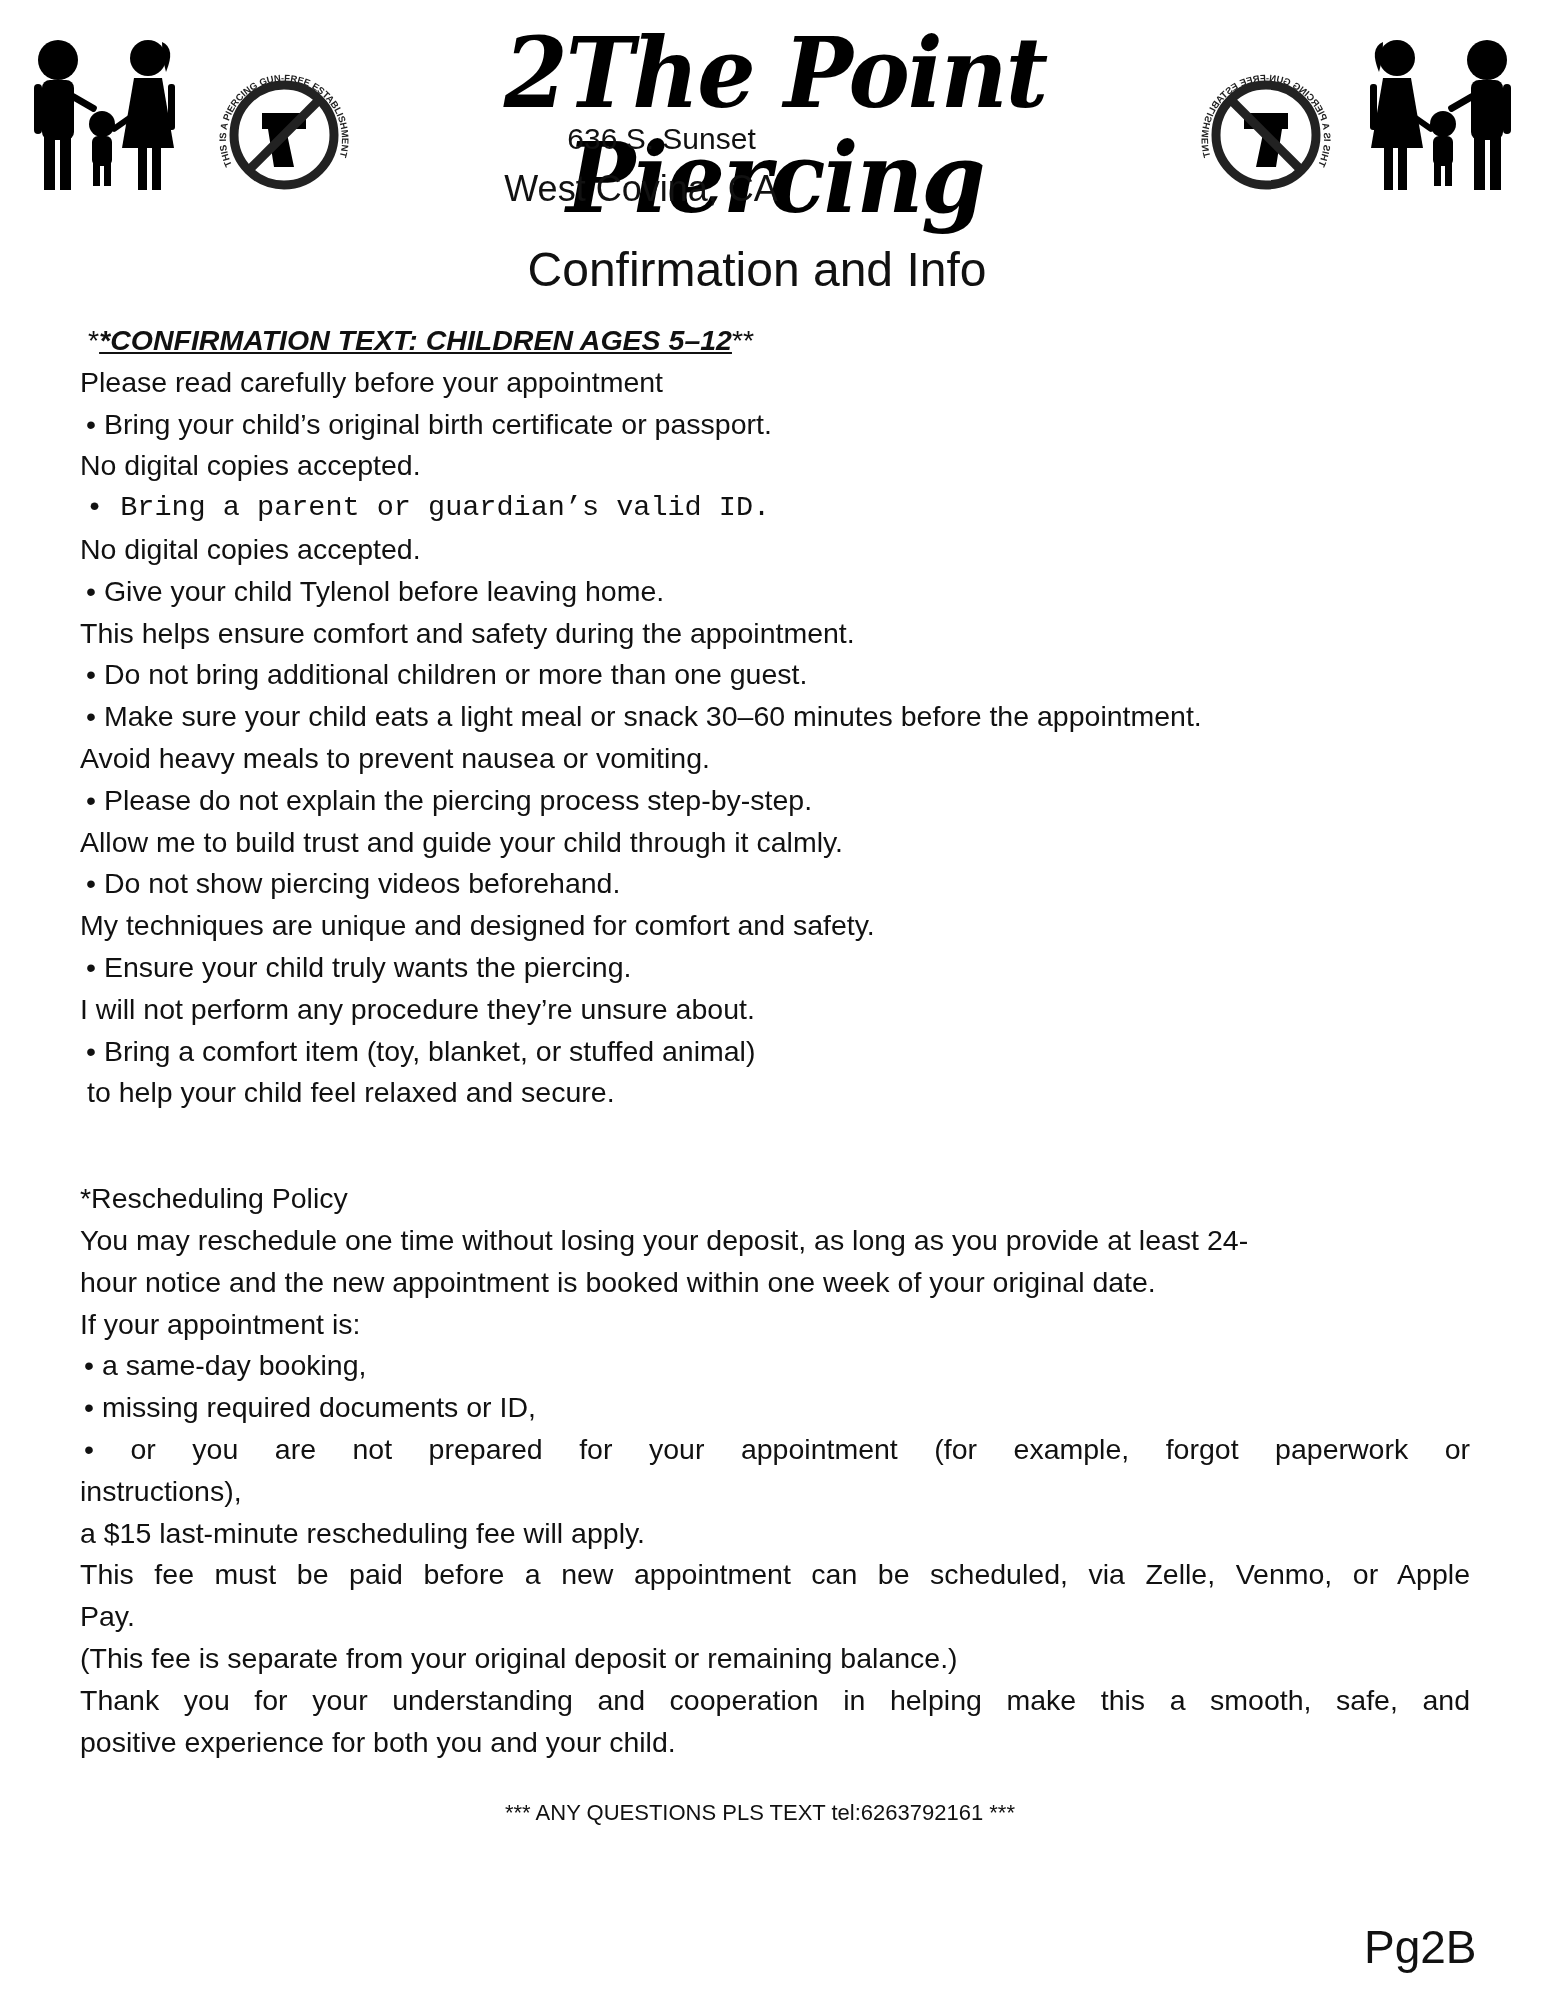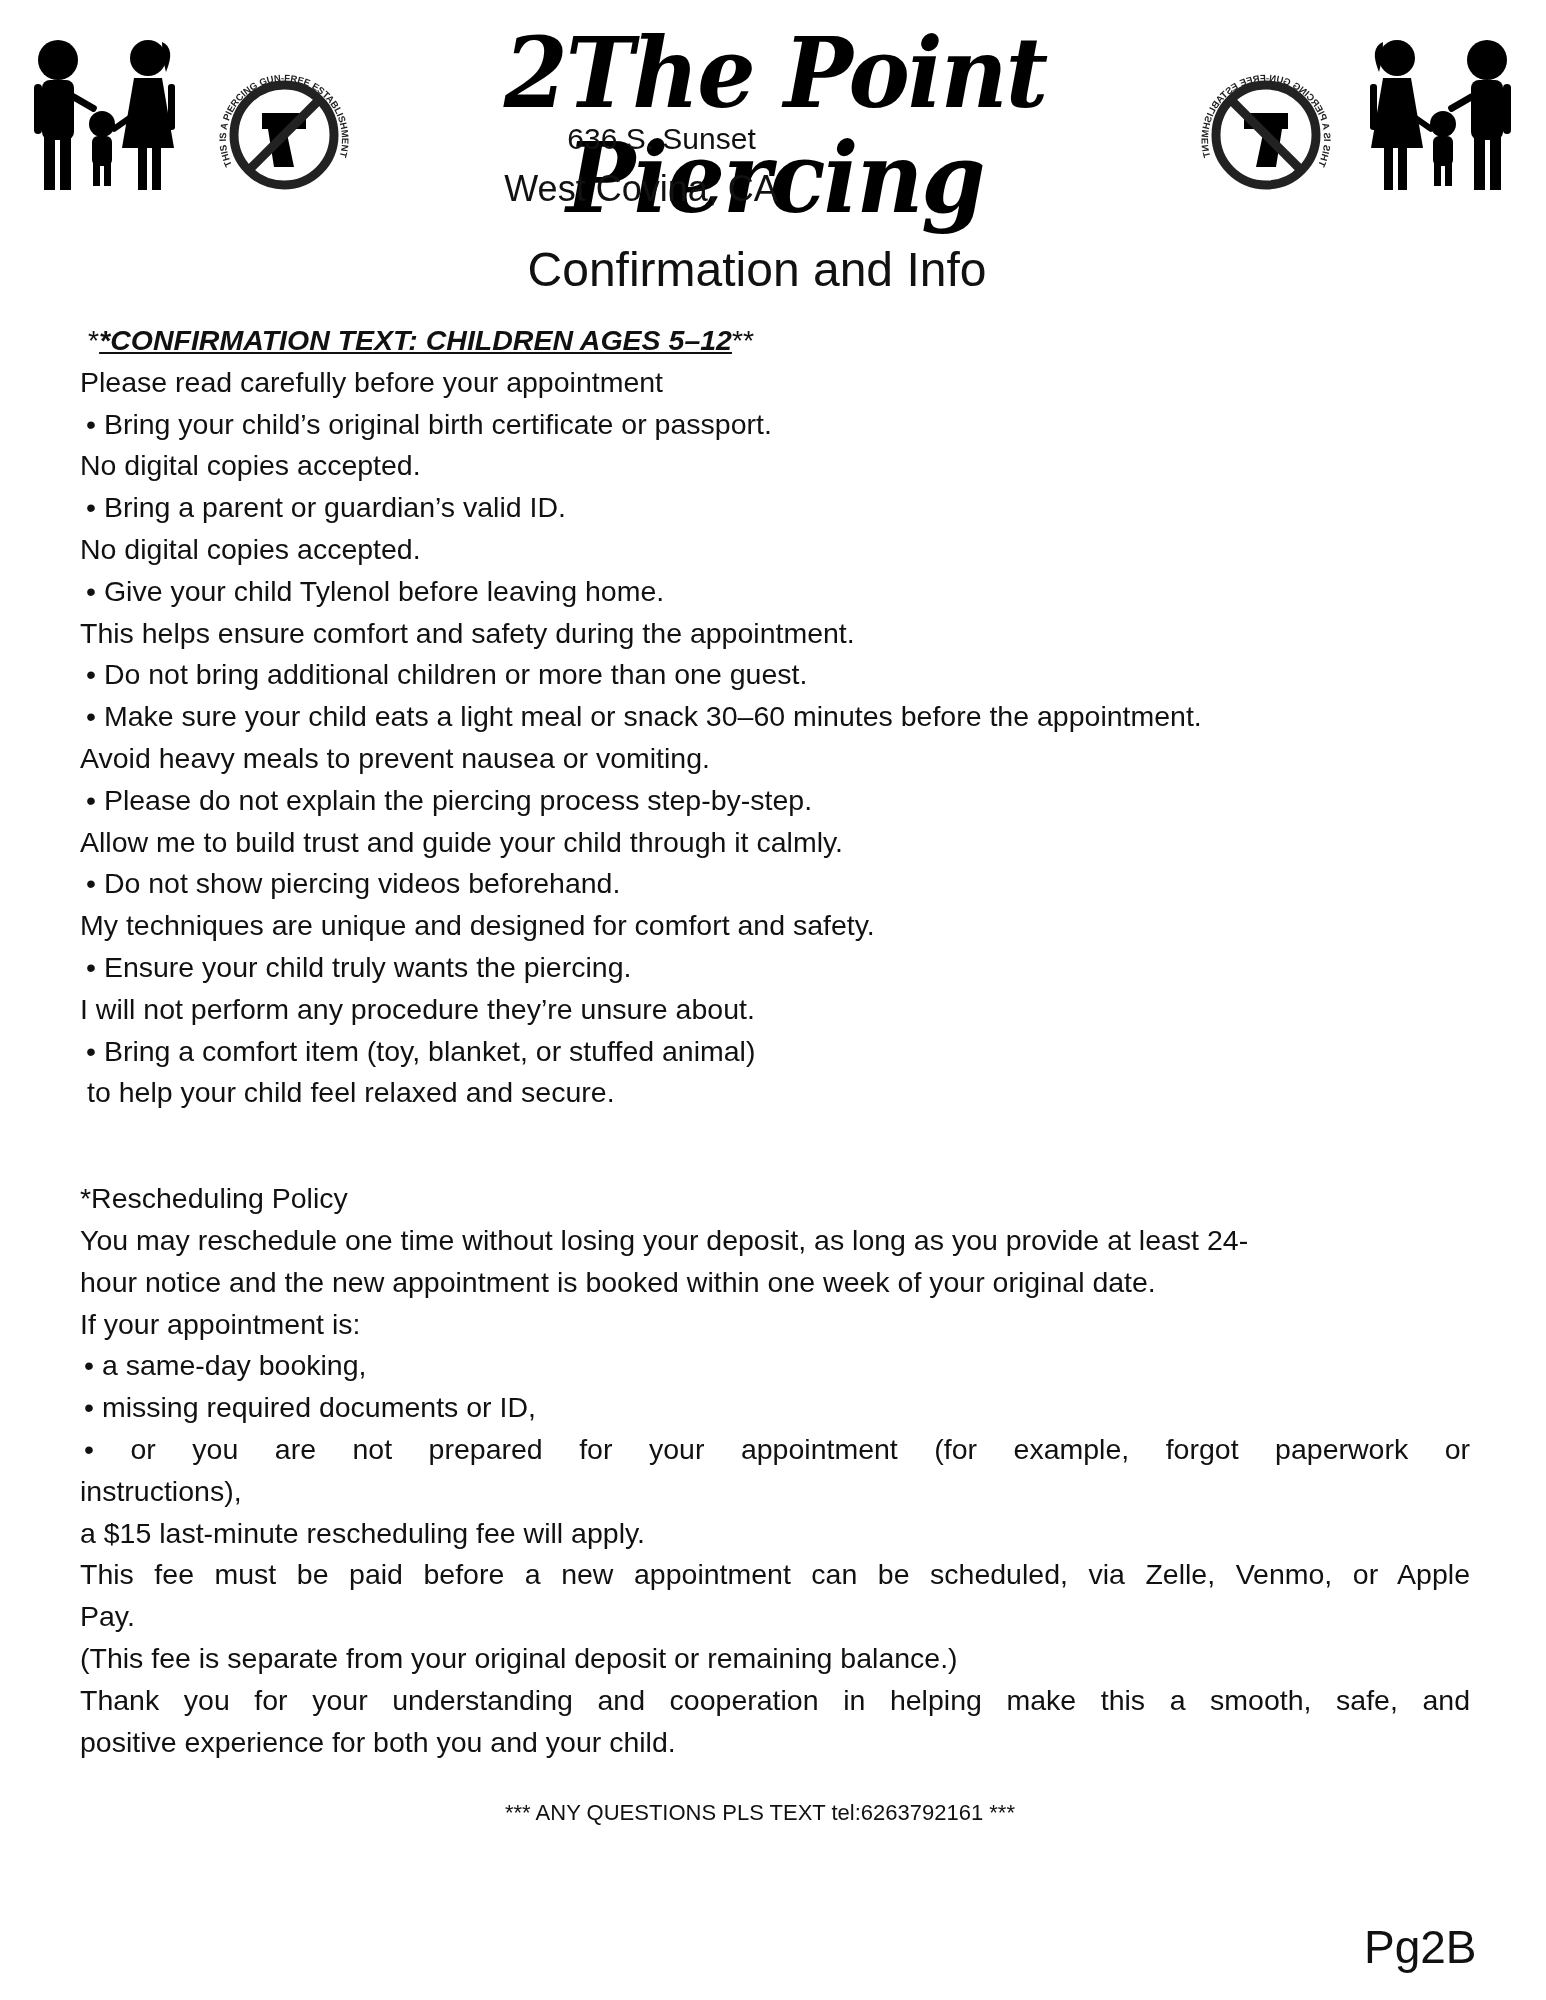--- a/index.html
+++ b/index.html
@@ -101,21 +101,21 @@
 <div class="title">Confirmation and Info</div>
 
 <div class="body">
   <div class="line" style="padding-left:8px;">
     <span>*</span><span class="heading"><u>*CONFIRMATION TEXT: CHILDREN AGES 5–12</u></span><span>**</span>
   </div>
   <div class="line">Please read carefully before your appointment</div>
   <div id="conf-lines">
       <div class="line" style="padding-left: 6px;">• Bring your child’s original birth certificate or passport.</div>
       <div class="line">No digital copies accepted.</div>
-      <div class="line" style="padding-left: 6px;">• Bring a parent or guardian’s valid ID.</div>
+      <div class="line" style="padding-left: 6px; font-family: Liberation Mono, monospace;">• Bring a parent or guardian’s valid ID.</div>
       <div class="line">No digital copies accepted.</div>
       <div class="line" style="padding-left: 6px;">• Give your child Tylenol before leaving home.</div>
       <div class="line">This helps ensure comfort and safety during the appointment.</div>
       <div class="line" style="padding-left: 6px;">• Do not bring additional children or more than one guest.</div>
       <div class="line" style="padding-left: 6px;">• Make sure your child eats a light meal or snack 30–60 minutes before the appointment.</div>
       <div class="line">Avoid heavy meals to prevent nausea or vomiting.</div>
       <div class="line" style="padding-left: 6px;">• Please do not explain the piercing process step-by-step.</div>
       <div class="line">Allow me to build trust and guide your child through it calmly.</div>
       <div class="line" style="padding-left: 6px;">• Do not show piercing videos beforehand.</div>
       <div class="line">My techniques are unique and designed for comfort and safety.</div>

